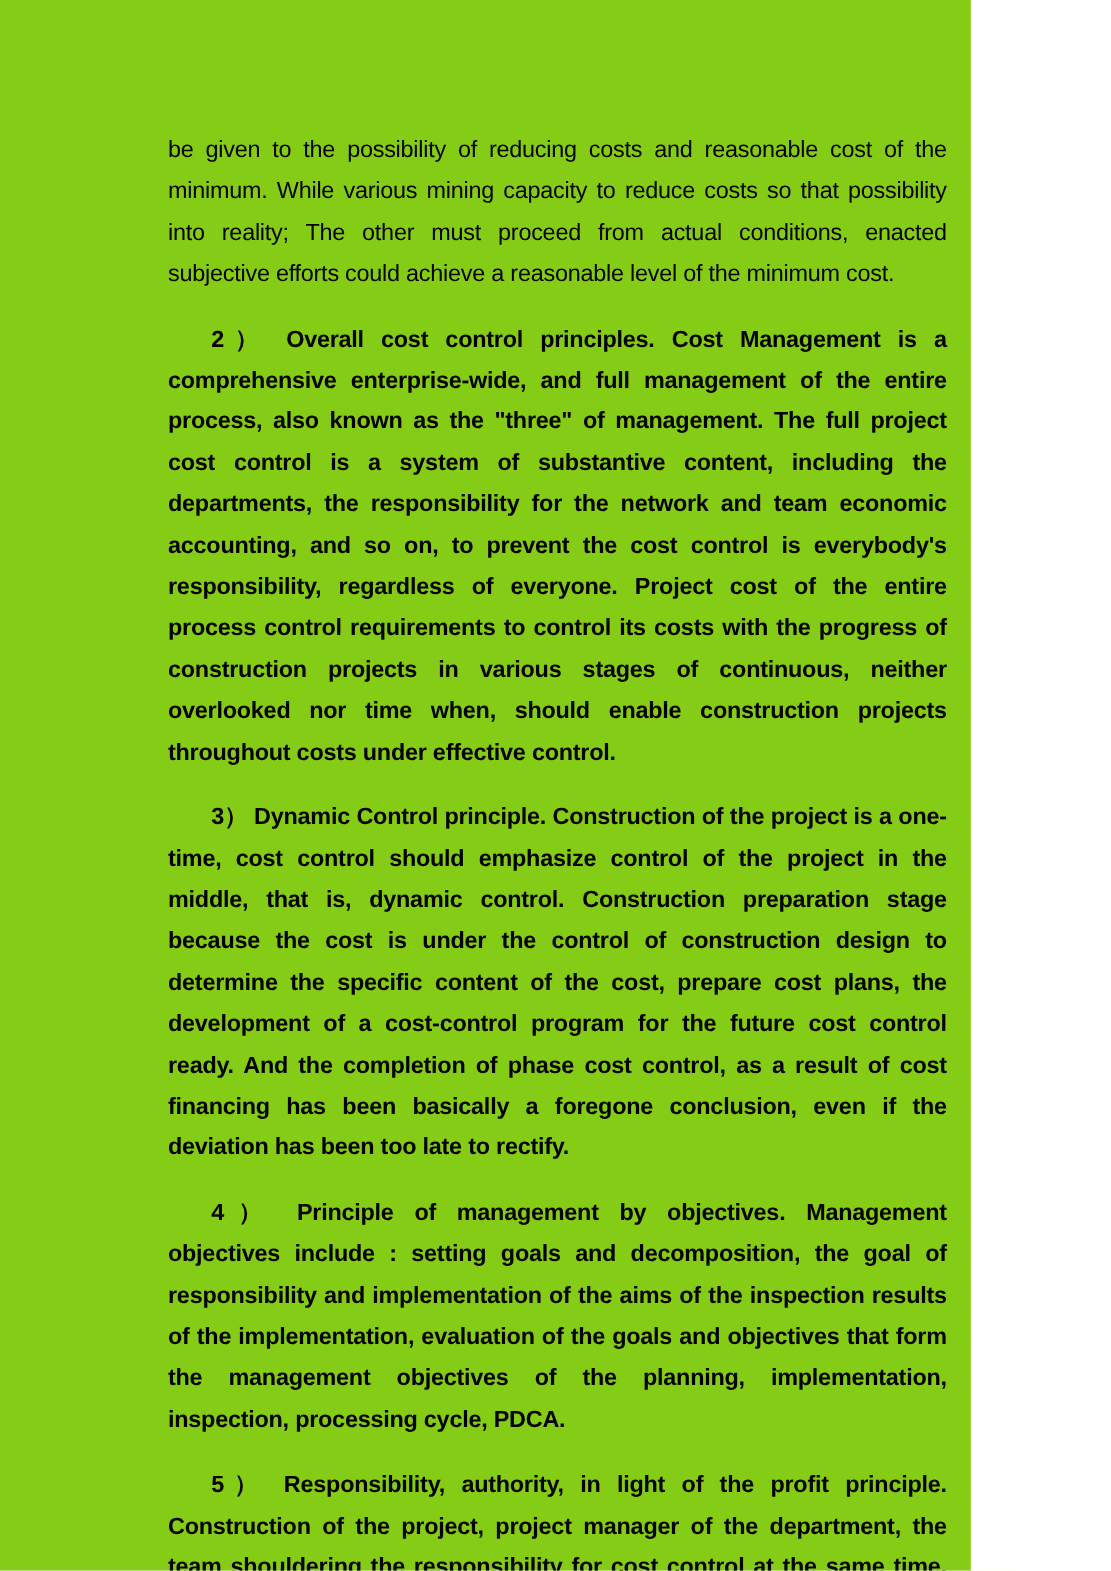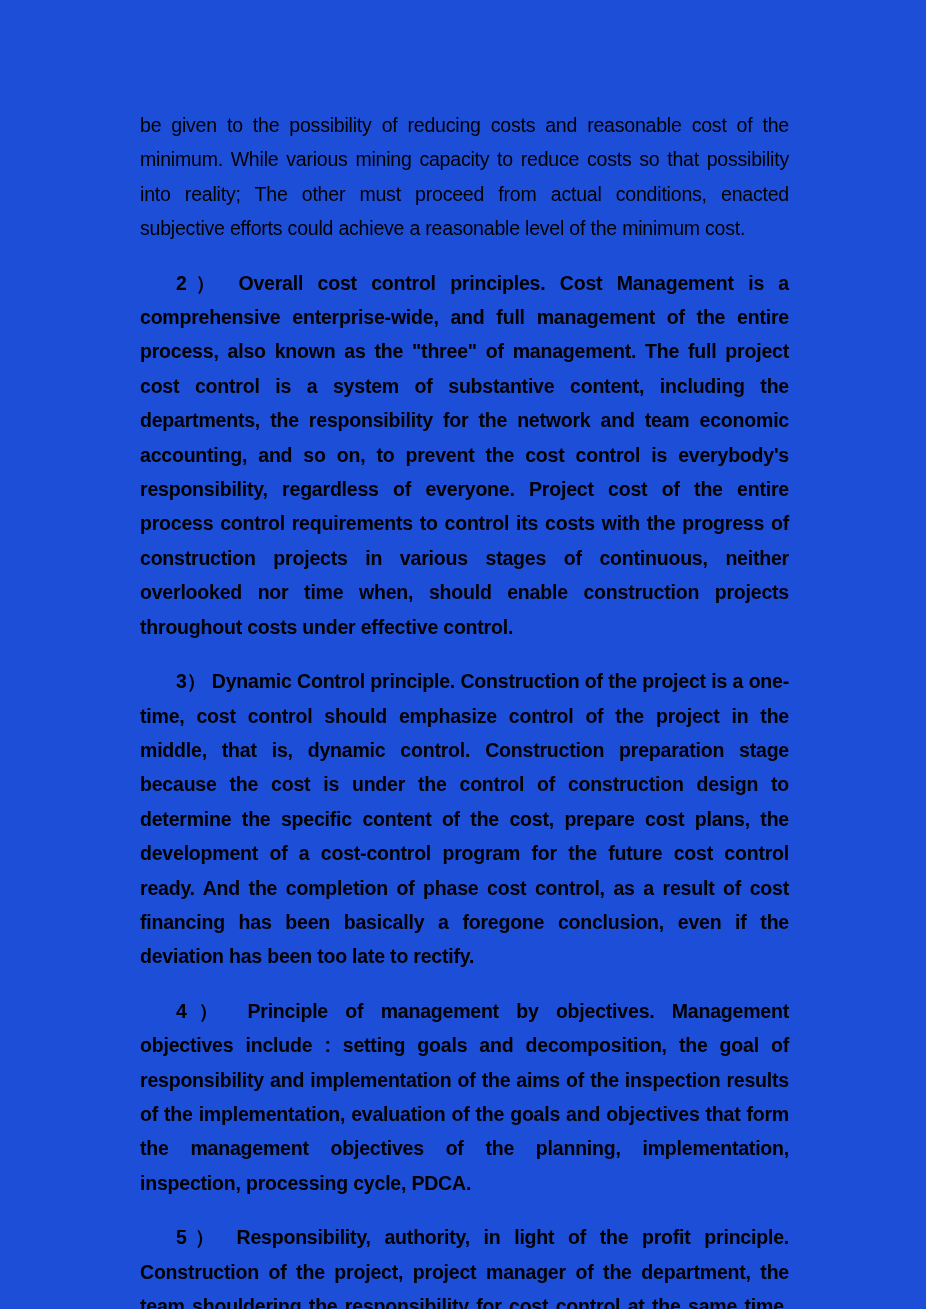--- a/index.html
+++ b/index.html
@@ -2,23 +2,23 @@
 <html><head>
 <meta charset="utf-8">
 <style>
   html, body {
     margin: 0;
     padding: 0;
     background: #ffffff;
   }
   .page {
     position: relative;
-    width: 926px;
+    width: 809px;
     height: 1309px;
-    background: #1d4ed8;
+    background: #84cc16;
     overflow: hidden;
     font-family: "Liberation Sans", sans-serif;
     color: #000000;
   }
   .content {
     position: absolute;
     left: 140px;
     top: 108px;
     width: 649px;
   }

